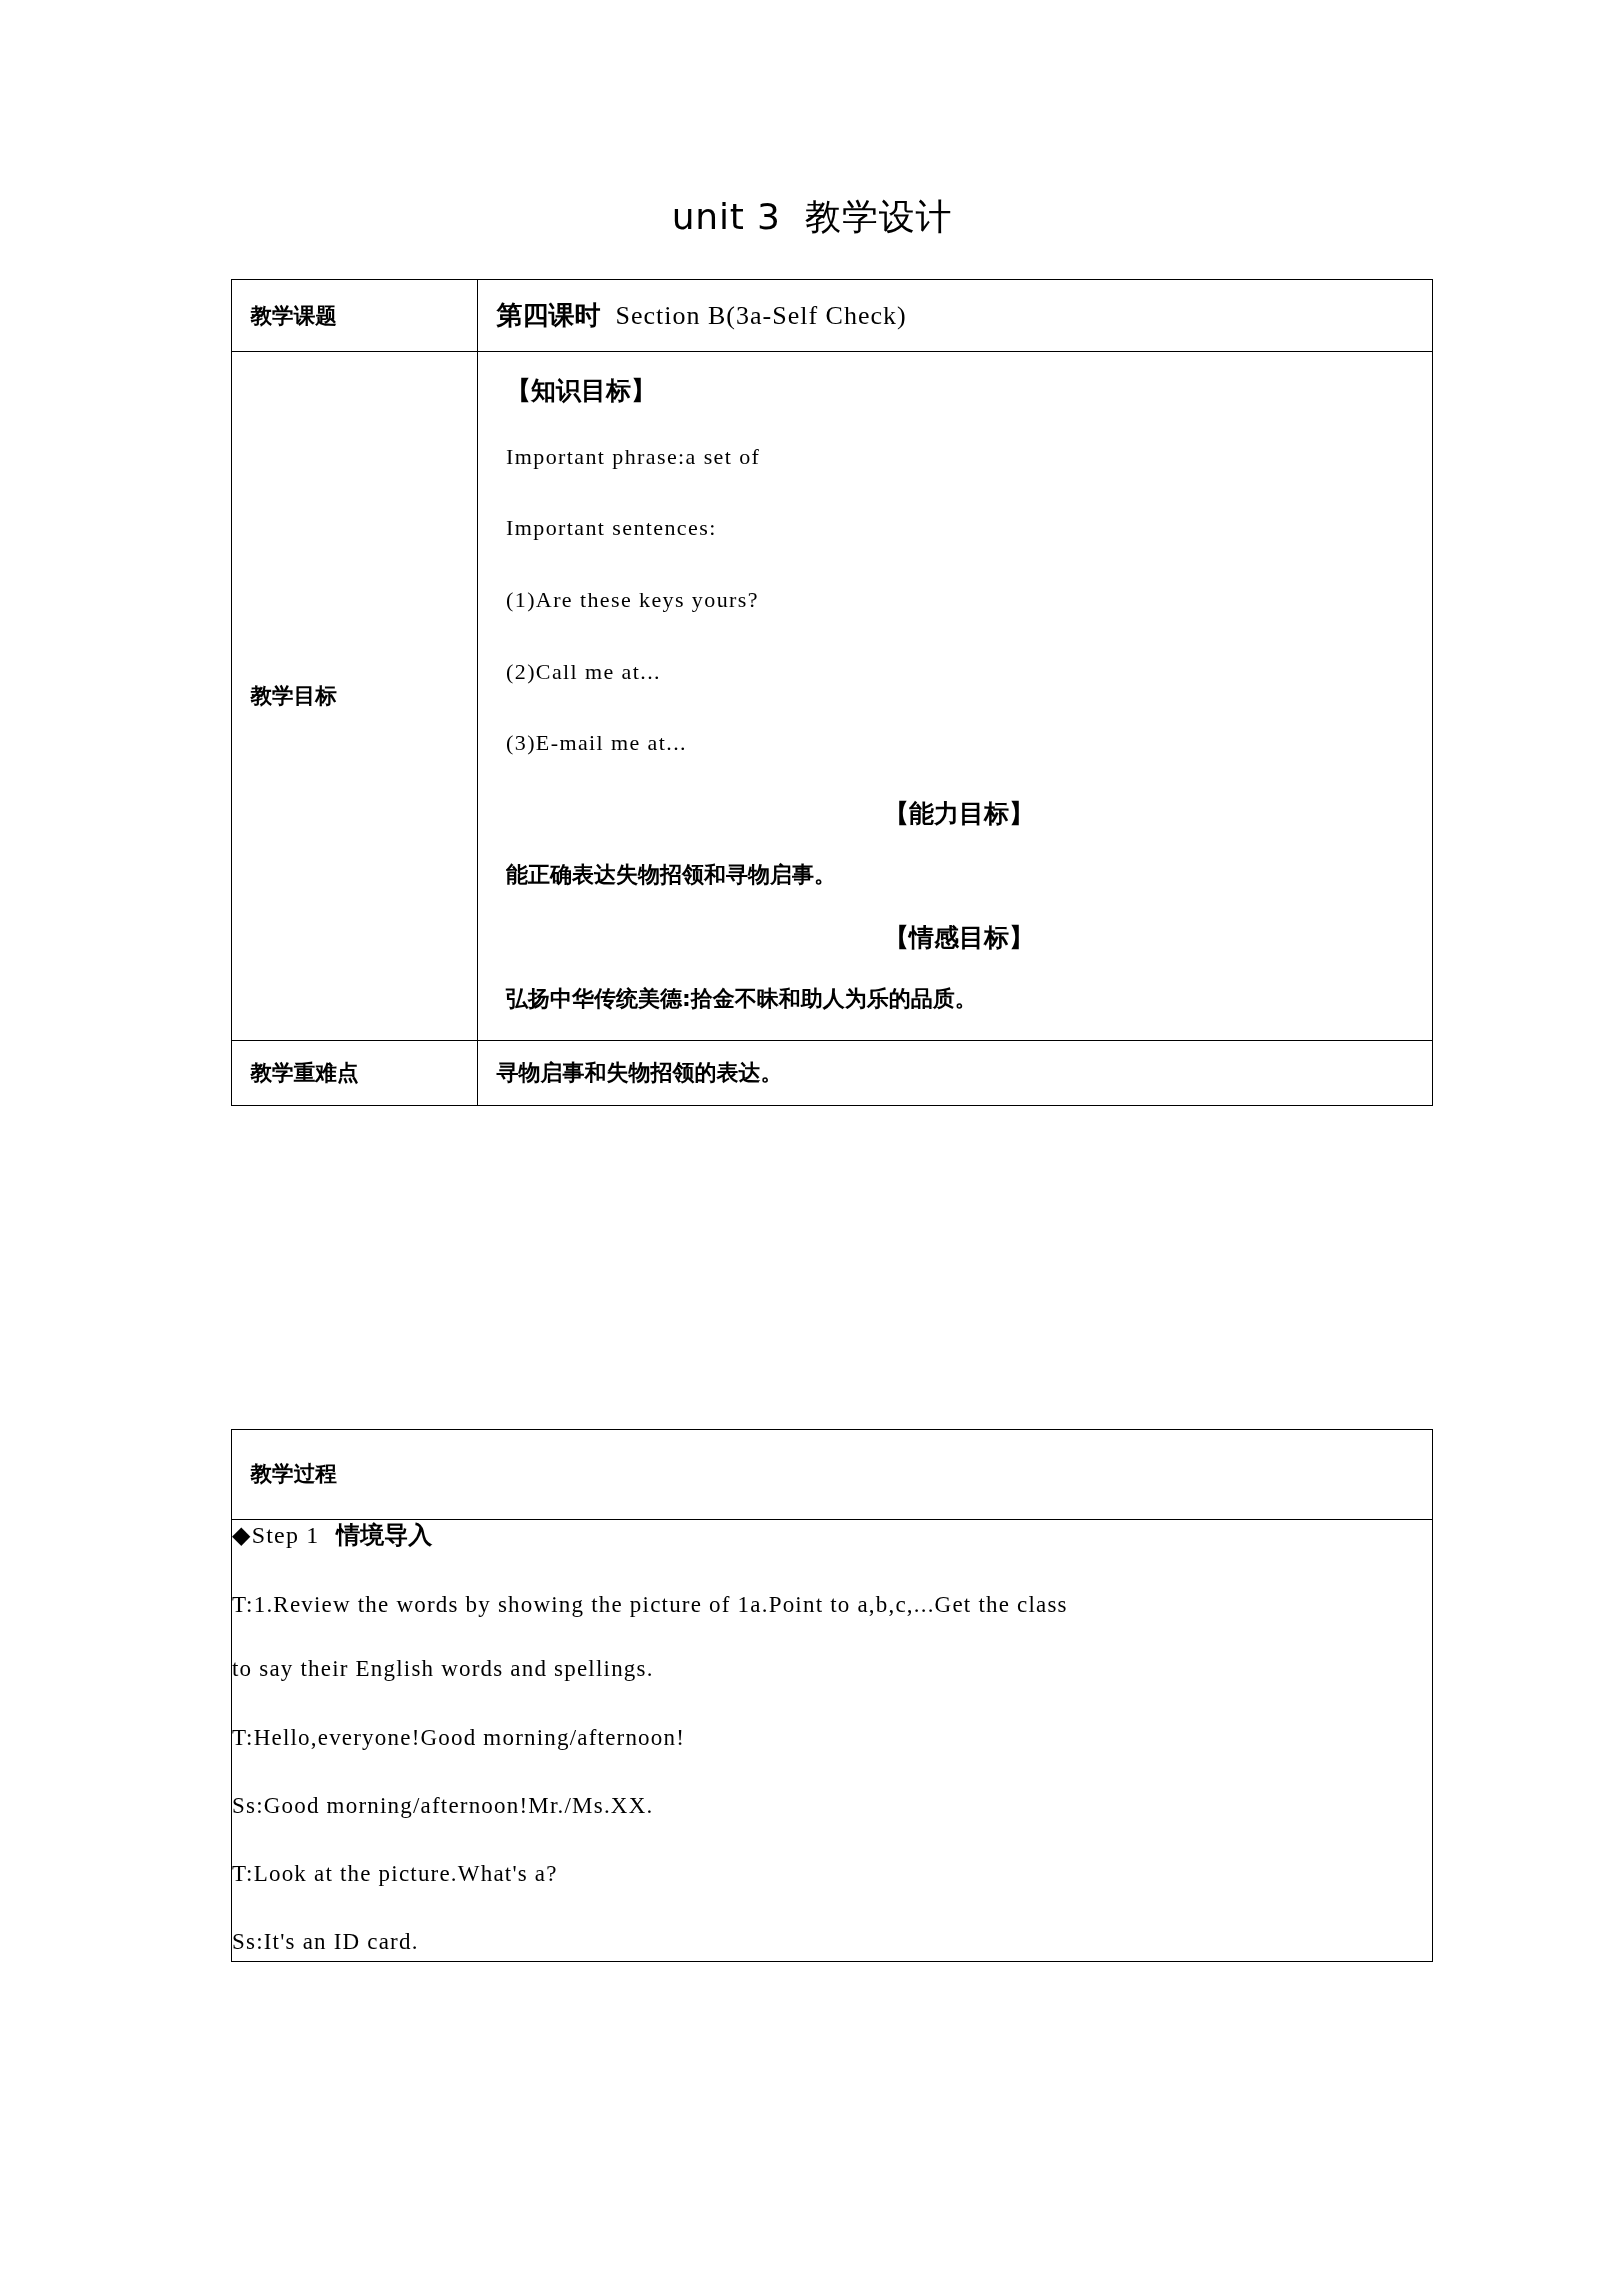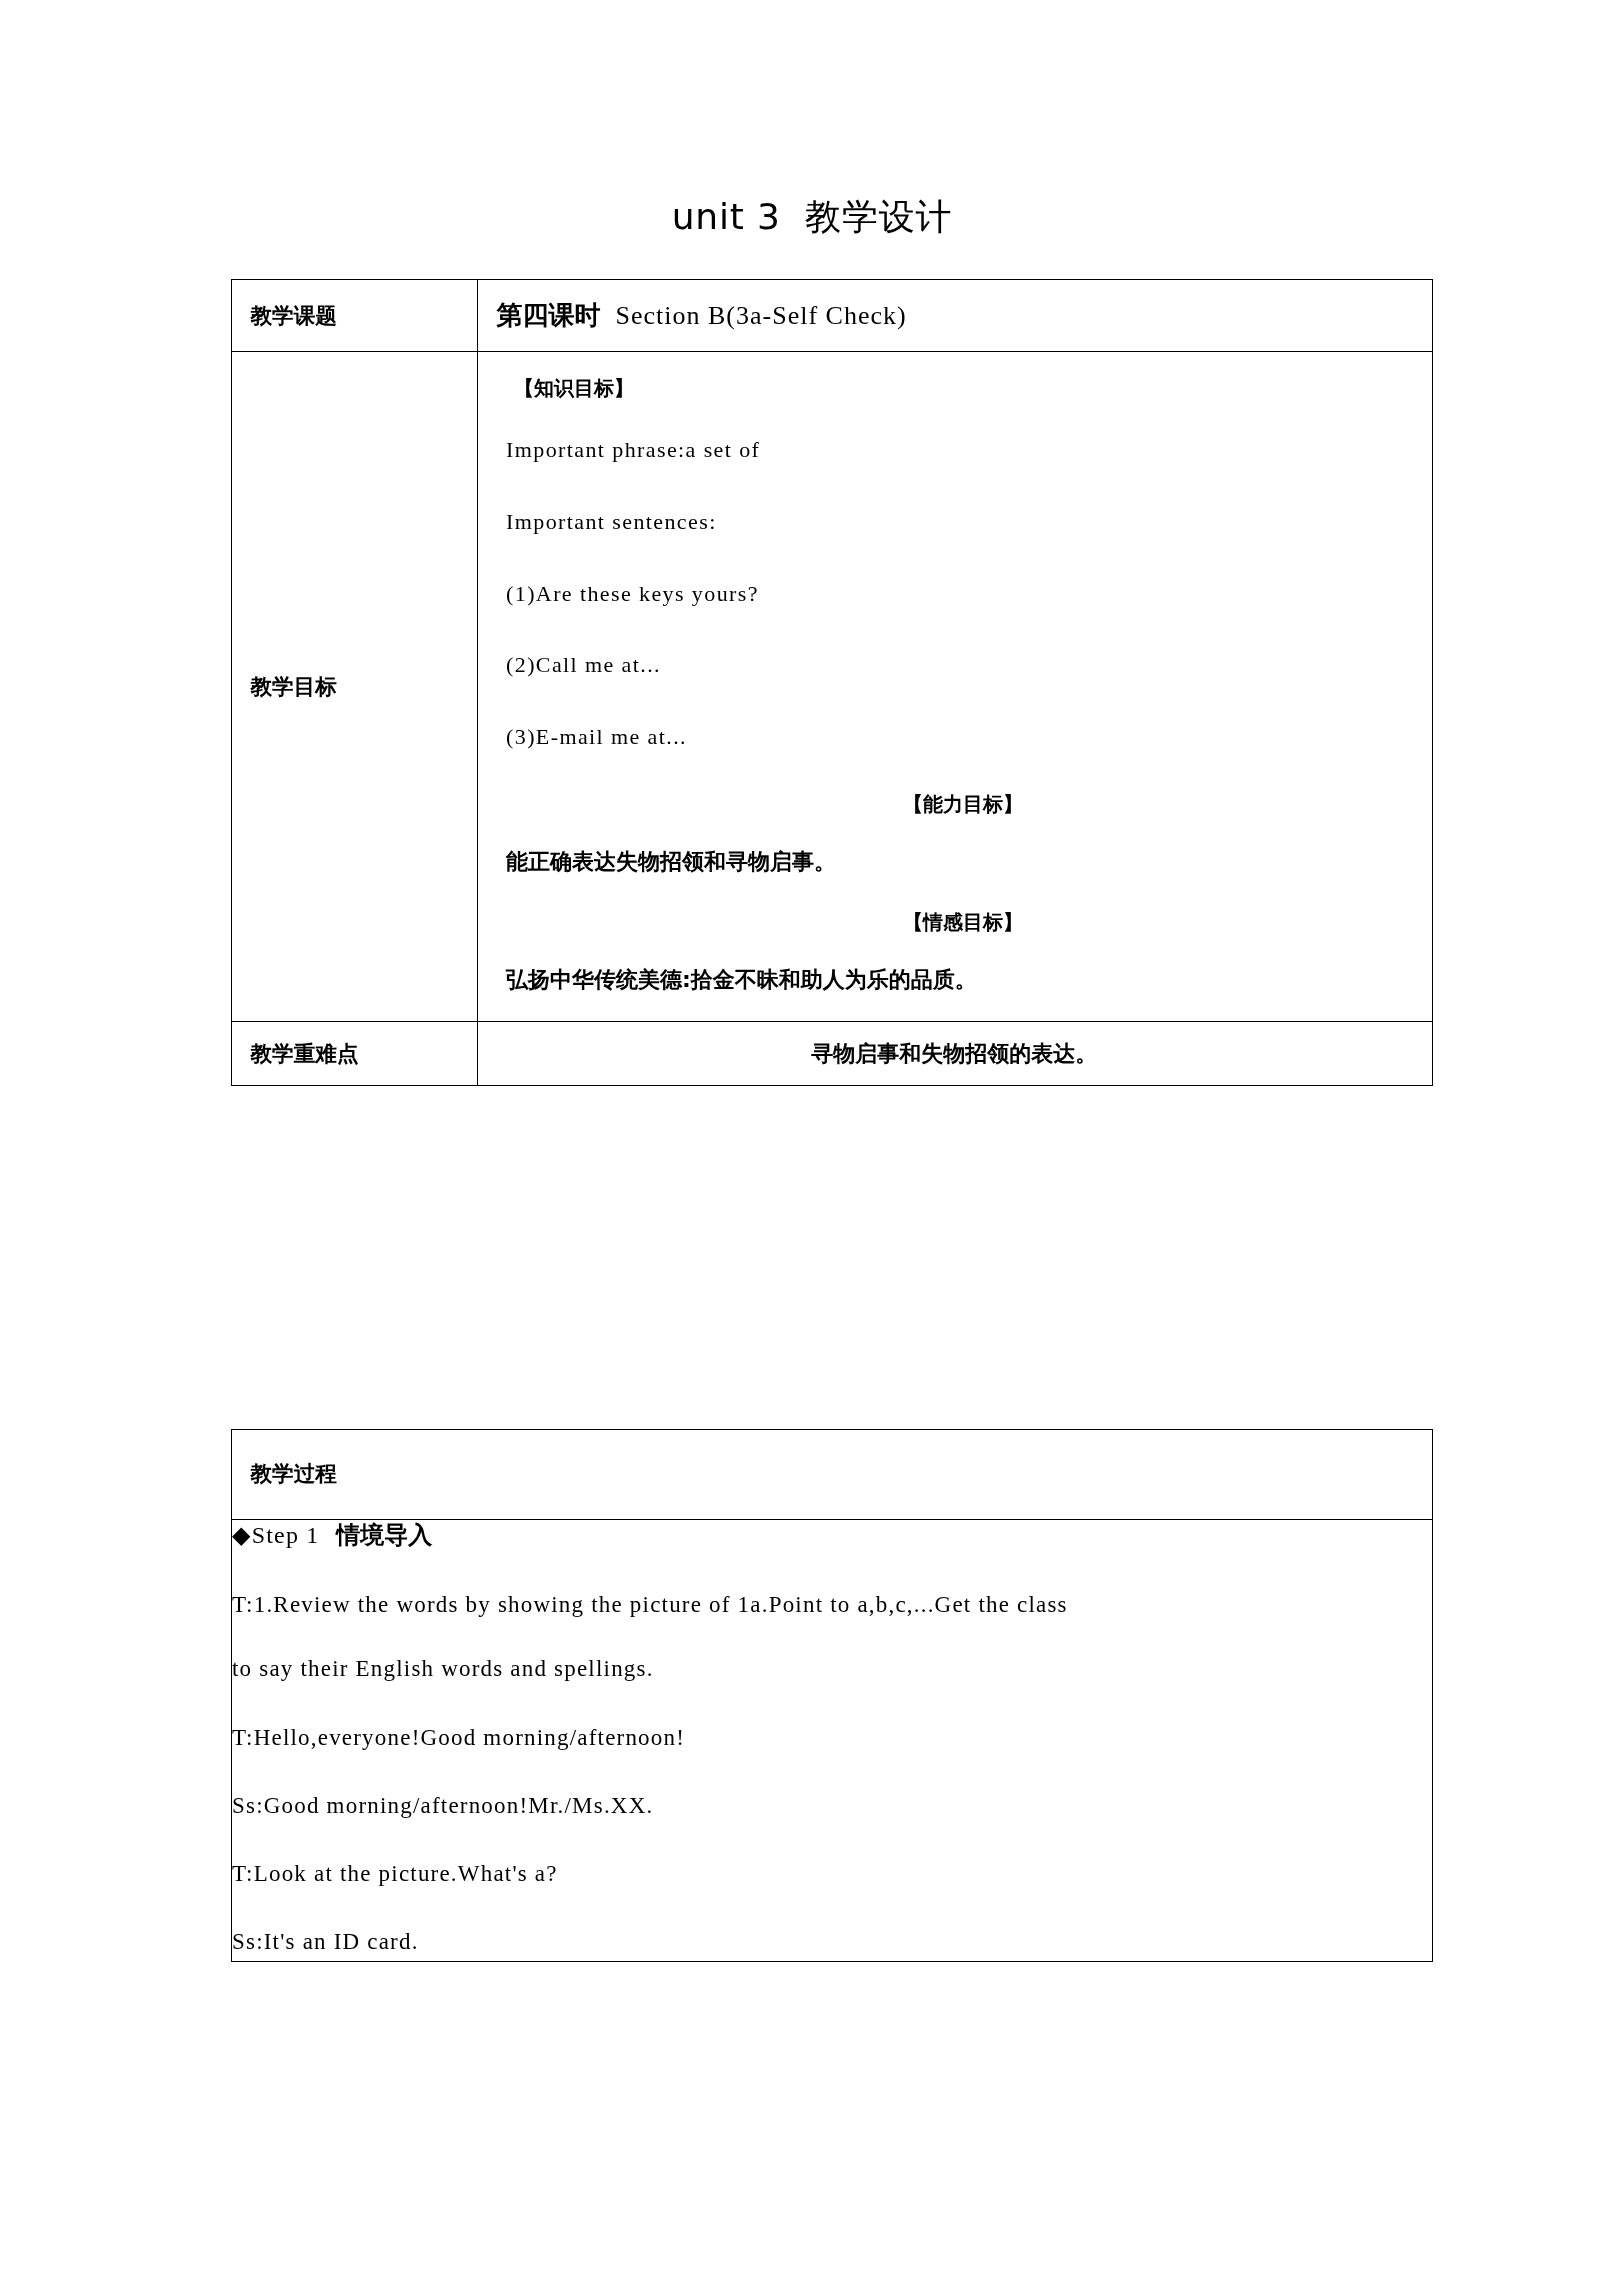--- a/index.html
+++ b/index.html
@@ -83,23 +83,23 @@
     font-family: "Liberation Serif", "DejaVu Serif", serif;
     letter-spacing: 1px;
   }
 
   
   .goals {
     padding: 23px 20px 20px 28px;
   }
   .goals .bracket-head {
     font-family: "DejaVu Sans", "Liberation Sans", sans-serif;
-    font-size: 20px;
-    font-weight: 700;
-    margin: 0 0 35px 8px;
+    font-size: 25px;
+    font-weight: 700;
+    margin: 0 0 35px 0;
     line-height: 1.3;
     white-space: pre;
   }
   .goals .bracket-head.tight { margin-bottom: 31px; text-align: center; }
   .goals .en-line {
     font-family: "Liberation Serif", "DejaVu Serif", serif;
     font-size: 22px;
     letter-spacing: 1.4px;
     margin: 0 0 43px 0;
     line-height: 1.3;
@@ -116,21 +116,20 @@
   }
   .goals .cjk-line.tail { margin-bottom: 6.2px; }
 
   
   .cjk-body {
     font-family: "DejaVu Sans", "Liberation Sans", sans-serif;
     font-size: 22px;
     font-weight: 700;
     line-height: 1.35;
     white-space: pre;
-    text-align: center;
   }
 
   
   .process-head-cell { height: 89px; }
   .process-body-cell { padding: 31px 21.6px 32px 21.6px; }
 
   .step-head {
     font-size: 24px;
     margin: 0 0 35px 0;
     line-height: 1.3;

